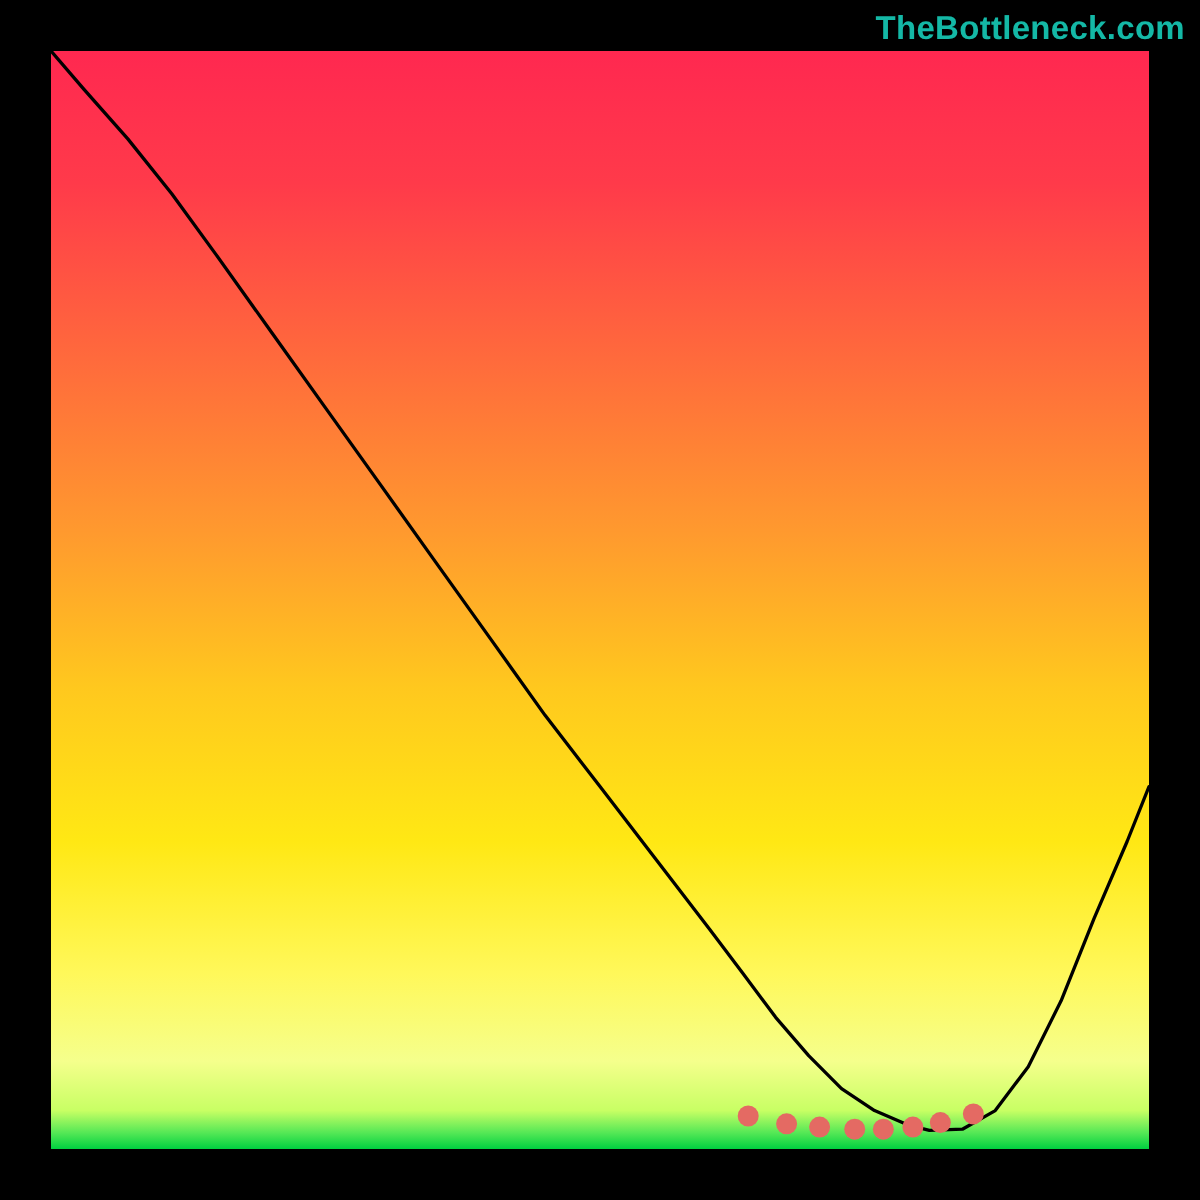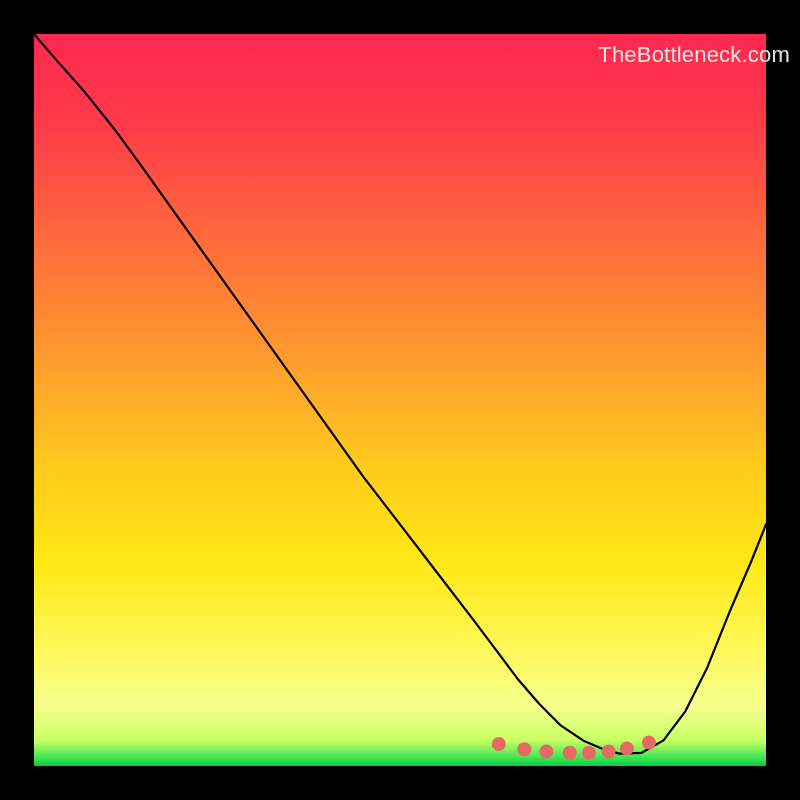--- a/index.html
+++ b/index.html
@@ -36,25 +36,24 @@
   .markers-layer {
     position: absolute;
     inset: 0;
   }
   .watermark {
     position: absolute;
     right: 10px;
     top: 6px;
     font-family: Arial, Helvetica, sans-serif;
     font-size: 22px;
-    font-weight: normal;
-    color: #e5e5e5;
+    font-weight: bold;
+    color: #14b8a6;
     letter-spacing: 0.2px;
     user-select: none;
-    margin-top: 36px;
   }
 </style>
 </head>
 <body>
 
 <div class="frame">
   <div class="plot-area">
     <svg class="gradient" width="732" height="732" viewBox="0 0 732 732" preserveAspectRatio="none">
       <defs>
         <linearGradient id="bg-grad" x1="0" y1="0" x2="0" y2="1">

